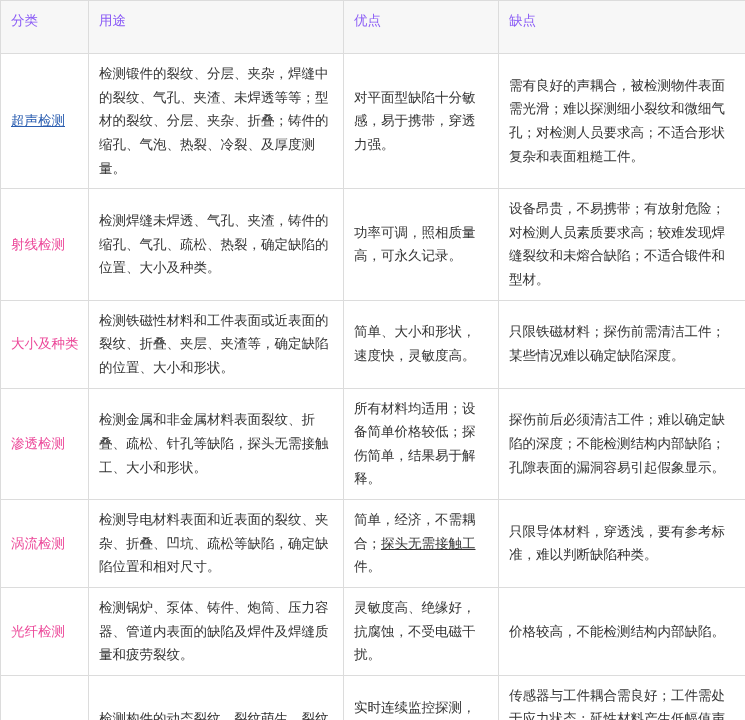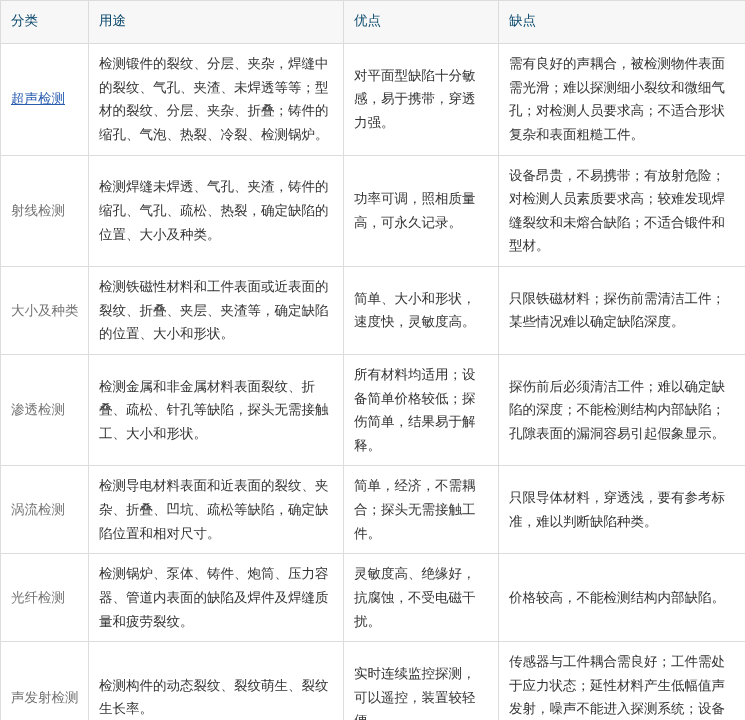--- a/index.html
+++ b/index.html
@@ -25,48 +25,49 @@
     border: 1px solid #dcdcdc;
     vertical-align: middle;
     padding: 8px 10px;
     line-height: 1.75;
     word-break: break-all;
   }
   table.ndt-table thead th {
     background: #f7f7f7;
     font-weight: normal;
     text-align: left;
-    color: #0c4a6e;
+    color: #8b5cf6;
     height: 28px;
     padding-top: 6px;
-    padding-bottom: 8px;
+    padding-bottom: 18px;
     vertical-align: middle;
   }
   col.c-cat { width: 88px; }
   col.c-use { width: 255px; }
   col.c-pro { width: 155px; }
   col.c-con { width: 247px; }
 
   td.cat-cell {
     text-align: left;
     color: #333333;
     white-space: nowrap;
   }
   td.cat-cell .cat-link {
-    color: #737373;
+    color: #ec4899;
     text-decoration: none;
   }
   td.cat-cell.is-link .cat-link {
     color: #2a5db0;
     text-decoration: underline;
   }
   td.body-cell {
     text-align: left;
   }
   .inline-underline {
+    text-decoration: underline;
   }
 </style>
 </head>
 <body>
 
 <table class="ndt-table">
   <colgroup>
     <col class="c-cat">
     <col class="c-use">
     <col class="c-pro">
@@ -76,21 +77,21 @@
     <tr>
       <th>分类</th>
       <th>用途</th>
       <th>优点</th>
       <th>缺点</th>
     </tr>
   </thead>
   <tbody>
     <tr>
       <td class="cat-cell is-link"><a class="cat-link" href="#">超声检测</a></td>
-      <td class="body-cell">检测锻件的裂纹、分层、夹杂，焊缝中的裂纹、气孔、夹渣、未焊透等等；型材的裂纹、分层、夹杂、折叠；铸件的缩孔、气泡、热裂、冷裂、检测锅炉。</td>
+      <td class="body-cell">检测锻件的裂纹、分层、夹杂，焊缝中的裂纹、气孔、夹渣、未焊透等等；型材的裂纹、分层、夹杂、折叠；铸件的缩孔、气泡、热裂、冷裂、及厚度测量。</td>
       <td class="body-cell">对平面型缺陷十分敏感，易于携带，穿透力强。</td>
       <td class="body-cell">需有良好的声耦合，被检测物件表面需光滑；难以探测细小裂纹和微细气孔；对检测人员要求高；不适合形状复杂和表面粗糙工件。</td>
     </tr>
     <tr>
       <td class="cat-cell"><span class="cat-link">射线检测</span></td>
       <td class="body-cell">检测焊缝未焊透、气孔、夹渣，铸件的缩孔、气孔、疏松、热裂，确定缺陷的位置、大小及种类。</td>
       <td class="body-cell">功率可调，照相质量高，可永久记录。</td>
       <td class="body-cell">设备昂贵，不易携带；有放射危险；对检测人员素质要求高；较难发现焊缝裂纹和未熔合缺陷；不适合锻件和型材。</td>
     </tr>
     <tr>

